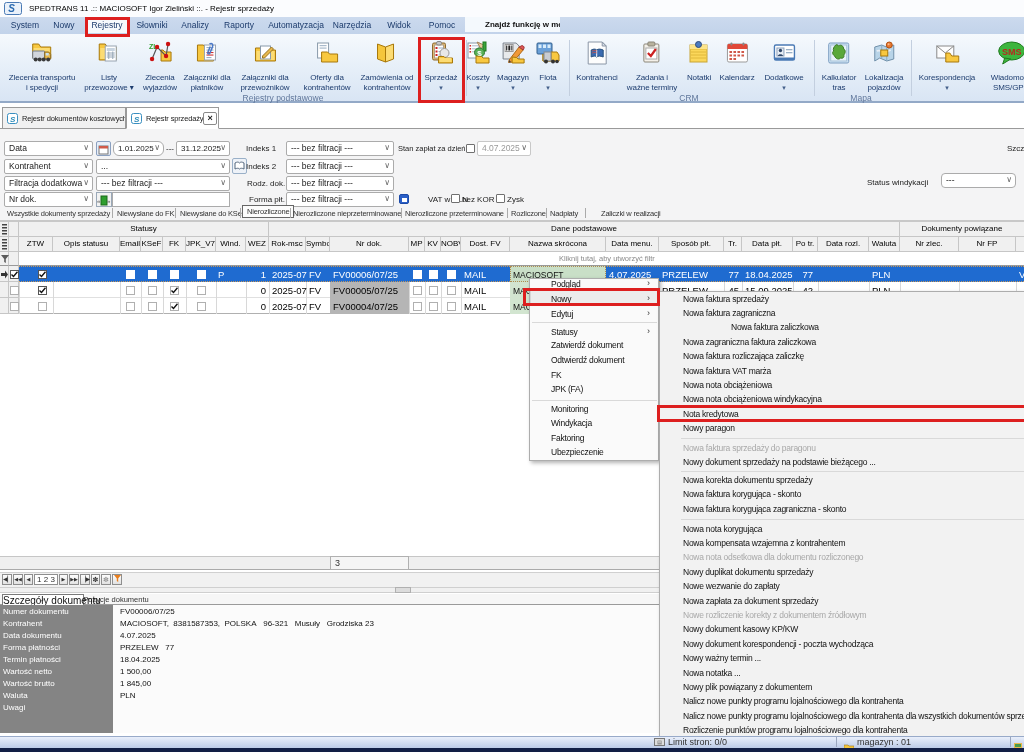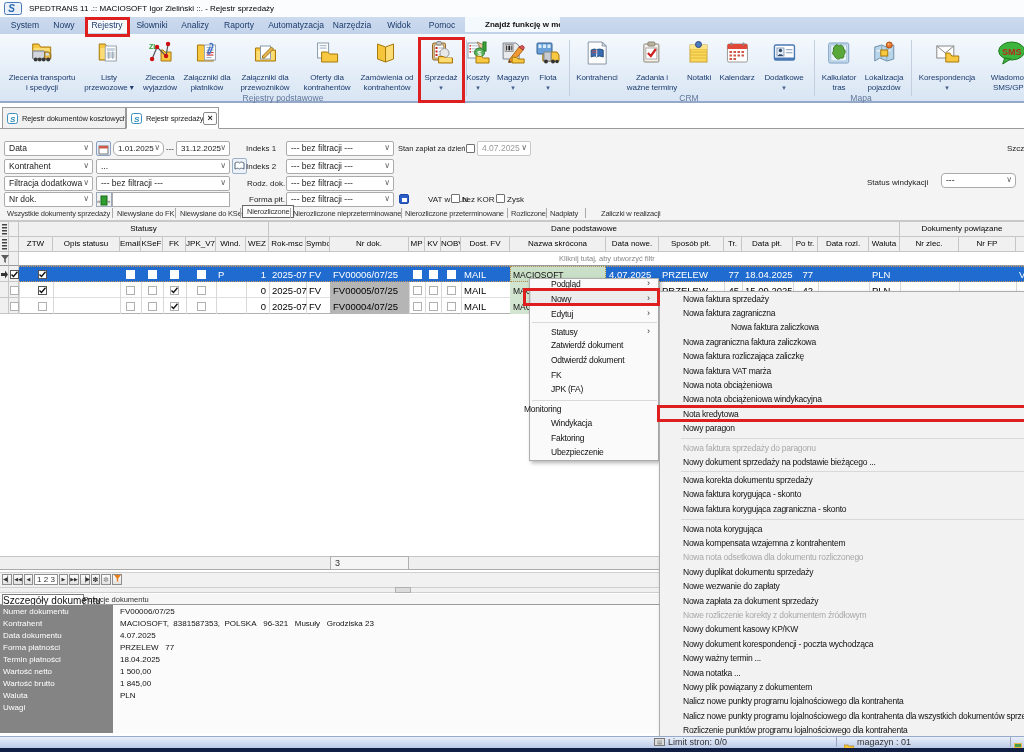--- a/index.html
+++ b/index.html
@@ -348,21 +348,21 @@
 <div class="gh" style="left:216px;top:237px;width:30px;height:15px;line-height:14px;">Wind.</div>
 <div class="gh" style="left:246px;top:237px;width:23px;height:15px;line-height:14px;">WEZ</div>
 <div class="gh" style="left:269px;top:237px;width:37px;height:15px;line-height:14px;">Rok-msc</div>
 <div class="gh" style="left:306px;top:237px;width:24px;height:15px;line-height:14px;">Symbol</div>
 <div class="gh" style="left:330px;top:237px;width:79px;height:15px;line-height:14px;">Nr dok.</div>
 <div class="gh" style="left:409px;top:237px;width:16px;height:15px;line-height:14px;">MP</div>
 <div class="gh" style="left:425px;top:237px;width:16px;height:15px;line-height:14px;">KV</div>
 <div class="gh" style="left:441px;top:237px;width:20px;height:15px;line-height:14px;">NOBV</div>
 <div class="gh" style="left:461px;top:237px;width:49px;height:15px;line-height:14px;">Dost. FV</div>
 <div class="gh" style="left:510px;top:237px;width:96px;height:15px;line-height:14px;">Nazwa skrócona</div>
-<div class="gh" style="left:606px;top:237px;width:53px;height:15px;line-height:14px;">Data nowe.</div>
+<div class="gh" style="left:606px;top:237px;width:53px;height:15px;line-height:14px;">Data menu.</div>
 <div class="gh" style="left:659px;top:237px;width:65px;height:15px;line-height:14px;">Sposób płt.</div>
 <div class="gh" style="left:724px;top:237px;width:18px;height:15px;line-height:14px;">Tr.</div>
 <div class="gh" style="left:742px;top:237px;width:51px;height:15px;line-height:14px;">Data płt.</div>
 <div class="gh" style="left:793px;top:237px;width:25px;height:15px;line-height:14px;">Po tr.</div>
 <div class="gh" style="left:818px;top:237px;width:51px;height:15px;line-height:14px;">Data rozl.</div>
 <div class="gh" style="left:869px;top:237px;width:31px;height:15px;line-height:14px;">Waluta</div>
 <div class="gh" style="left:900px;top:237px;width:59px;height:15px;line-height:14px;">Nr zlec.</div>
 <div class="gh" style="left:959px;top:237px;width:57px;height:15px;line-height:14px;">Nr FP</div>
 <div class="gh" style="left:1016px;top:237px;width:8px;height:15px;line-height:14px;border-right:none;"></div>
 <div class="ab" style="left:0;top:252px;width:1024px;height:14px;background:#fff;border-bottom:1px solid #9a9a9a;">
@@ -588,21 +588,21 @@
 <div class="mitem" style="left:551px;top:308.5px;z-index:32;">Edytuj</div>
 <div class="marr" style="left:647px;top:308.0px;z-index:32;">›</div>
 <div class="msep" style="left:532px;top:322px;width:125px;z-index:32;"></div>
 <div class="mitem" style="left:551px;top:326.5px;z-index:32;">Statusy</div>
 <div class="marr" style="left:647px;top:326.0px;z-index:32;">›</div>
 <div class="mitem" style="left:551px;top:340.4px;z-index:32;">Zatwierdź dokument</div>
 <div class="mitem" style="left:551px;top:355px;z-index:32;">Odtwierdź dokument</div>
 <div class="mitem" style="left:551px;top:369.7px;z-index:32;">FK</div>
 <div class="mitem" style="left:551px;top:383.7px;z-index:32;">JPK (FA)</div>
 <div class="msep" style="left:532px;top:400px;width:125px;z-index:32;"></div>
-<div class="mitem" style="left:524px;top:403.8px;z-index:32;">Monitoring</div>
+<div class="mitem" style="left:551px;top:403.8px;z-index:32;">Monitoring</div>
 <div class="mitem" style="left:551px;top:417.8px;z-index:32;">Windykacja</div>
 <div class="mitem" style="left:551px;top:432.6px;z-index:32;">Faktoring</div>
 <div class="mitem" style="left:551px;top:446.6px;z-index:32;">Ubezpieczenie</div>
 <div class="menu" style="left:659px;top:291px;width:365px;height:446px;border-right:none;background:#f2f2f2;z-index:33;"></div>
 <div class="mitem" style="left:683px;top:293.5px;z-index:35;">Nowa faktura sprzedaży</div>
 <div class="mitem" style="left:683px;top:307.9px;z-index:35;">Nowa faktura zagraniczna</div>
 <div class="mitem" style="left:683px;top:322.3px;z-index:35;margin-left:48px;">Nowa faktura zaliczkowa</div>
 <div class="mitem" style="left:683px;top:336.7px;z-index:35;">Nowa zagraniczna faktura zaliczkowa</div>
 <div class="mitem" style="left:683px;top:351.1px;z-index:35;">Nowa faktura rozliczająca zaliczkę</div>
 <div class="mitem" style="left:683px;top:365.5px;z-index:35;">Nowa faktura VAT marża</div>

